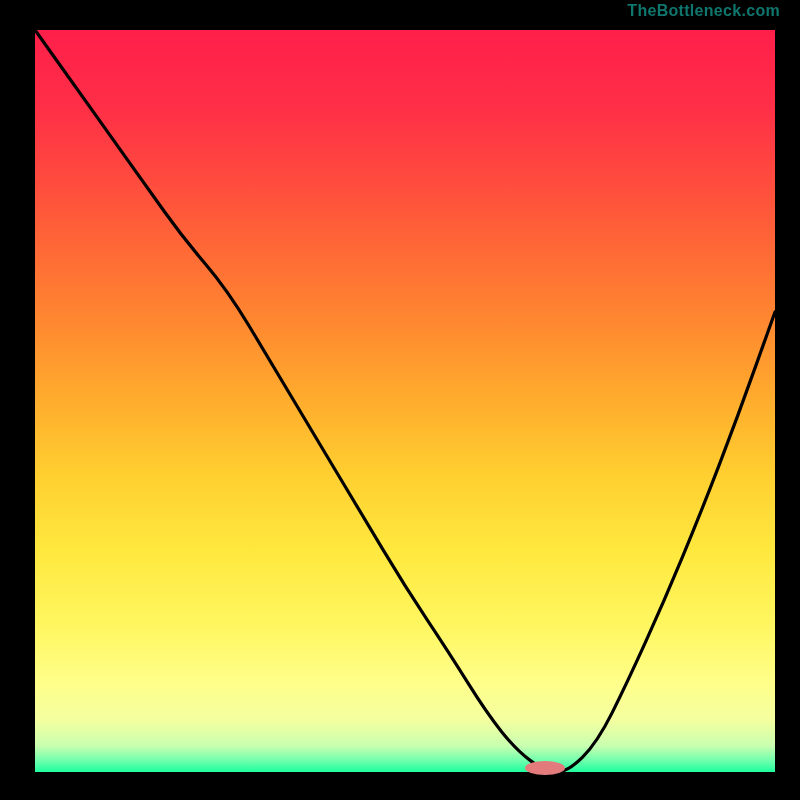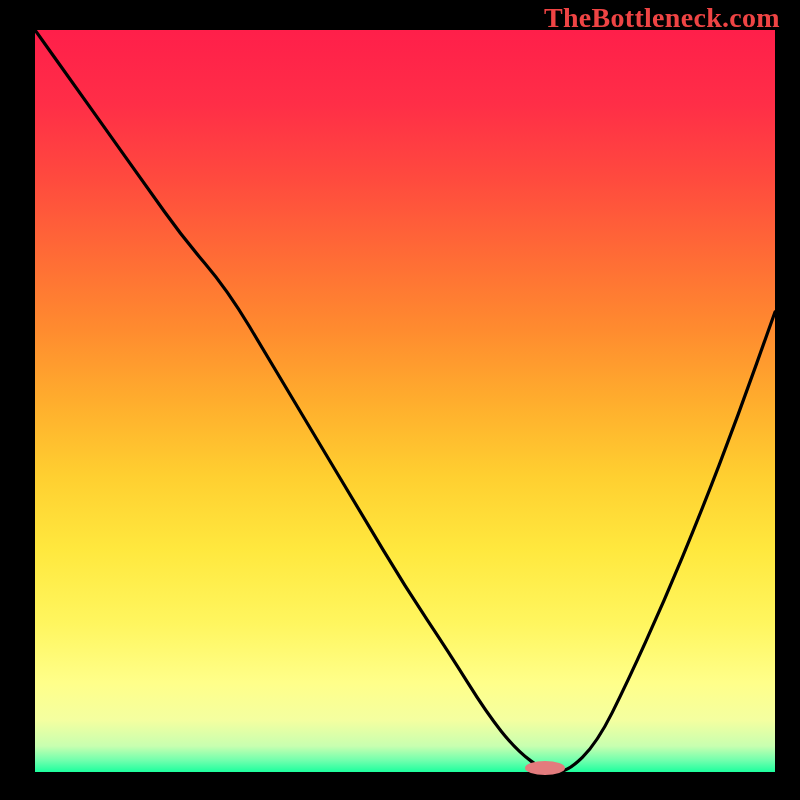--- a/index.html
+++ b/index.html
@@ -14,24 +14,24 @@
     position: absolute;
     left: 0;
     top: 0;
     width: 800px;
     height: 800px;
   }
   .watermark {
     position: absolute;
     top: 2px;
     right: 20px;
-    font-family: Liberation Serif, serif;
-    font-size: 28px;
+    font-family: Liberation Sans, sans-serif;
+    font-size: 16px;
     font-weight: 600;
-    color: #ef4444;
+    color: #0f766e;
     letter-spacing: 0.3px;
   }
   svg {
     position: absolute;
     left: 0;
     top: 0;
   }
 </style>
 </head>
 <body>

